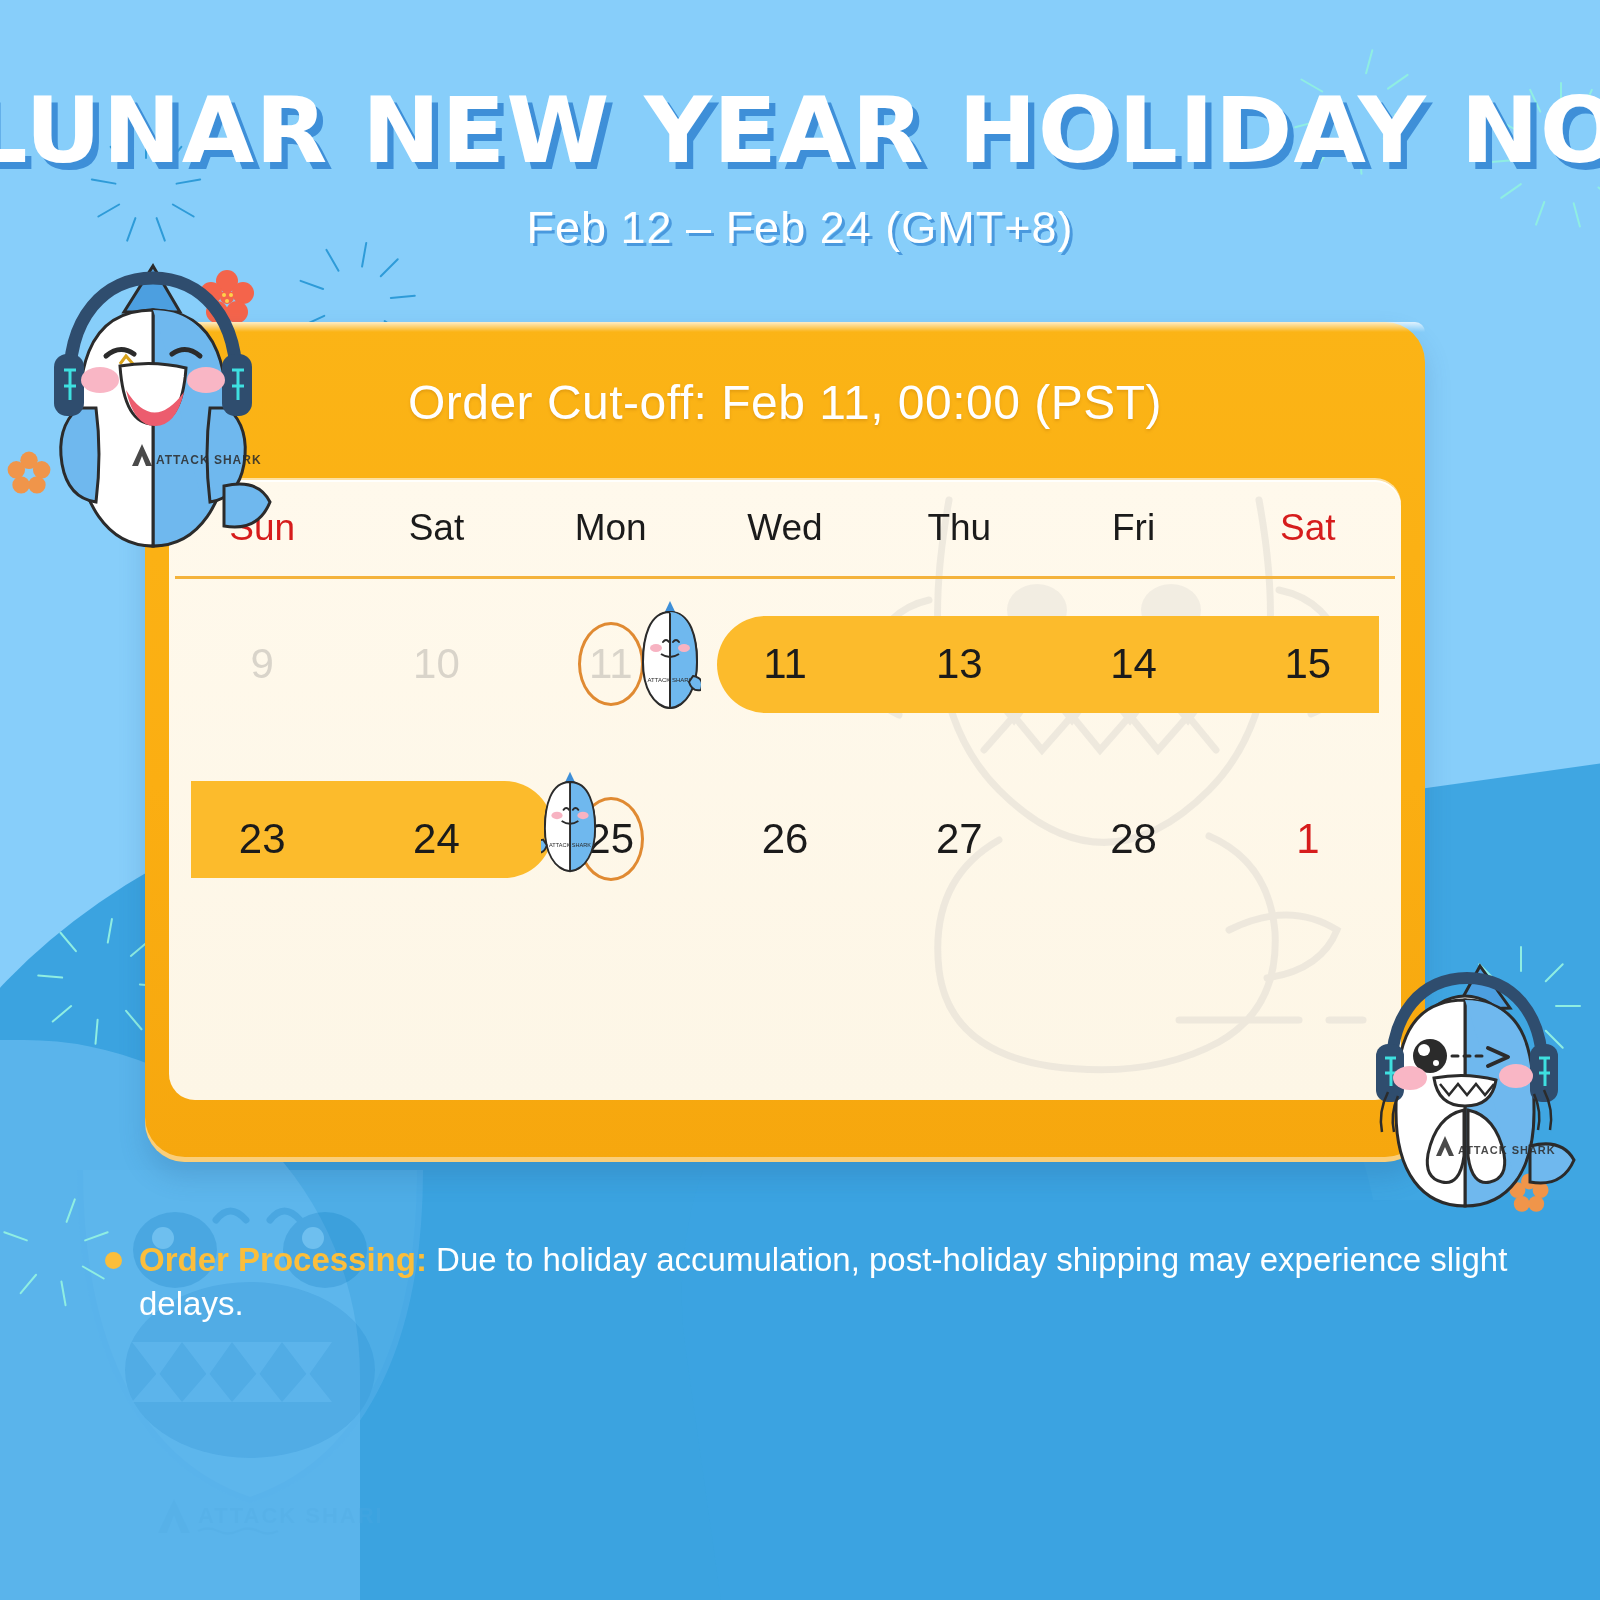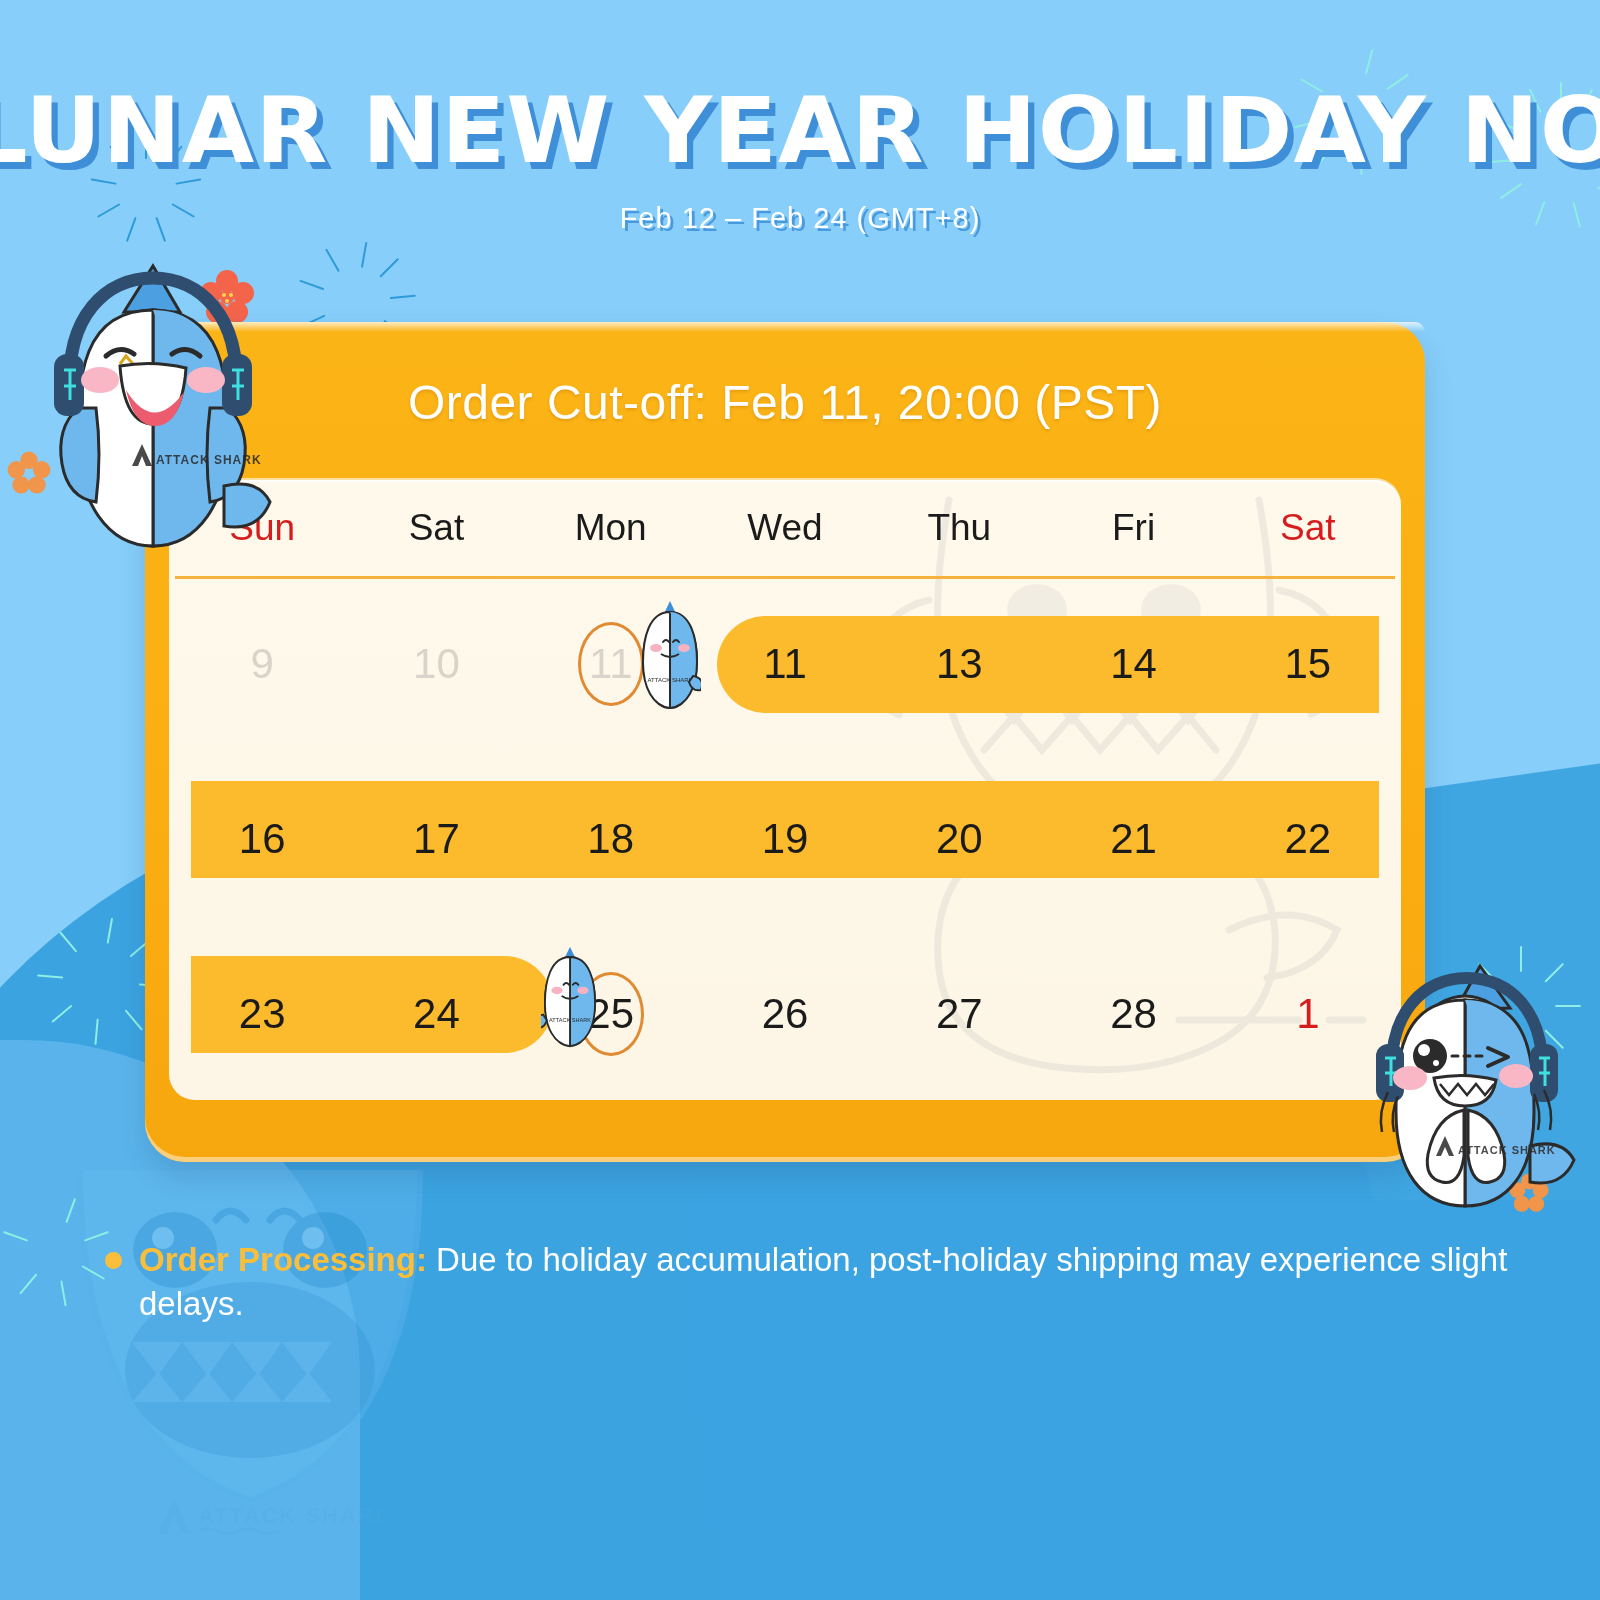--- a/index.html
+++ b/index.html
@@ -108,21 +108,21 @@
     font-size: 90px;
     letter-spacing: 1px;
     color: #ffffff;
     text-shadow: 6px 7px 0 #3E8FD8;
     transform: scaleX(1.04);
     line-height: 1;
     white-space: nowrap;
   }
   #subtitle {
     margin-top: 26px;
-    font-size: 29px;
+    font-size: 45px;
     color: #ffffff;
     text-shadow: 3px 3px 0 rgba(62,143,216,.85);
     letter-spacing: 1px;
   }
 
   
   #card {
     position: absolute;
     left: 145px;
     top: 322px;
@@ -447,21 +447,21 @@
 
 <div id="title-block">
   <div id="main-title">LUNAR NEW YEAR HOLIDAY NOTICE</div>
   <div id="subtitle">Feb 12 – Feb 24 (GMT+8)</div>
 </div>
 
 <div id="card">
   <div id="card-highlight"></div>
 
   <div id="cutoff-banner">
-    <div id="cutoff-text">Order Cut-off: Feb 11, 20:00 (PST)</div>
+    <div id="cutoff-text">Order Cut-off: Feb 11, 00:00 (PST)</div>
   </div>
 
   <div id="calendar-panel">
 
     <svg class="panel-wm" viewBox="0 0 560 620">
       <g fill="none" stroke="#DCD8D0" stroke-width="7" stroke-linecap="round">
         <path d="M140 40 C120 150 120 260 190 330 C260 400 330 400 400 330 C470 260 470 150 450 40"></path>
         <path d="M250 10 q40 -6 80 0"></path>
         <ellipse cx="228" cy="150" rx="30" ry="26" fill="#E4E0D8" stroke="none"></ellipse>
         <ellipse cx="362" cy="150" rx="30" ry="26" fill="#E4E0D8" stroke="none"></ellipse>
@@ -506,32 +506,20 @@
         <path d="M31 14 C48 14 56 36 56 60" fill="#6FB8EE" stroke="none"></path>
         <ellipse cx="17" cy="50" rx="6" ry="4" fill="#F7B3C2"></ellipse>
         <ellipse cx="45" cy="50" rx="6" ry="4" fill="#F7B3C2"></ellipse>
         <path d="M24 44 q3 -4 6 0 M34 44 q3 -4 6 0" stroke="#2B2B2B" stroke-width="2" fill="none" stroke-linecap="round"></path>
         <path d="M22 56 q9 6 18 0" stroke="#2B2B2B" stroke-width="2" fill="none"></path>
         <text x="31" y="84" font-family="Liberation Sans, sans-serif" font-size="6" fill="#2B2B2B" text-anchor="middle">ATTACK SHARK</text>
         <path d="M54 78 q12 2 8 14 q-9 2 -12 -8 Z" fill="#6FB8EE" stroke="#2B2B2B" stroke-width="2"></path>
       </svg>
     </div>
 
-    <div class="week-row">
-      <div class="hl-bar" style="left:22px;right:22px;top:30px;"></div>
-      <div class="week-grid" id="week-1">
-          <div class="day"><span>16</span></div>
-          <div class="day"><span>17</span></div>
-          <div class="day"><span>18</span></div>
-          <div class="day"><span>19</span></div>
-          <div class="day"><span>20</span></div>
-          <div class="day"><span>21</span></div>
-          <div class="day"><span>22</span></div>
-        </div>
-    </div>
 
     <div class="week-row">
       <div class="hl-bar" style="left:22px;width:362px;top:30px;border-radius:0 49px 49px 0;"></div>
       <div class="week-grid" id="week-2">
           <div class="day"><span>23</span></div>
           <div class="day"><span>24</span></div>
           <div class="day"><span>25</span><div class="day-circle"></div></div>
           <div class="day"><span>26</span></div>
           <div class="day"><span>27</span></div>
           <div class="day"><span>28</span></div>

